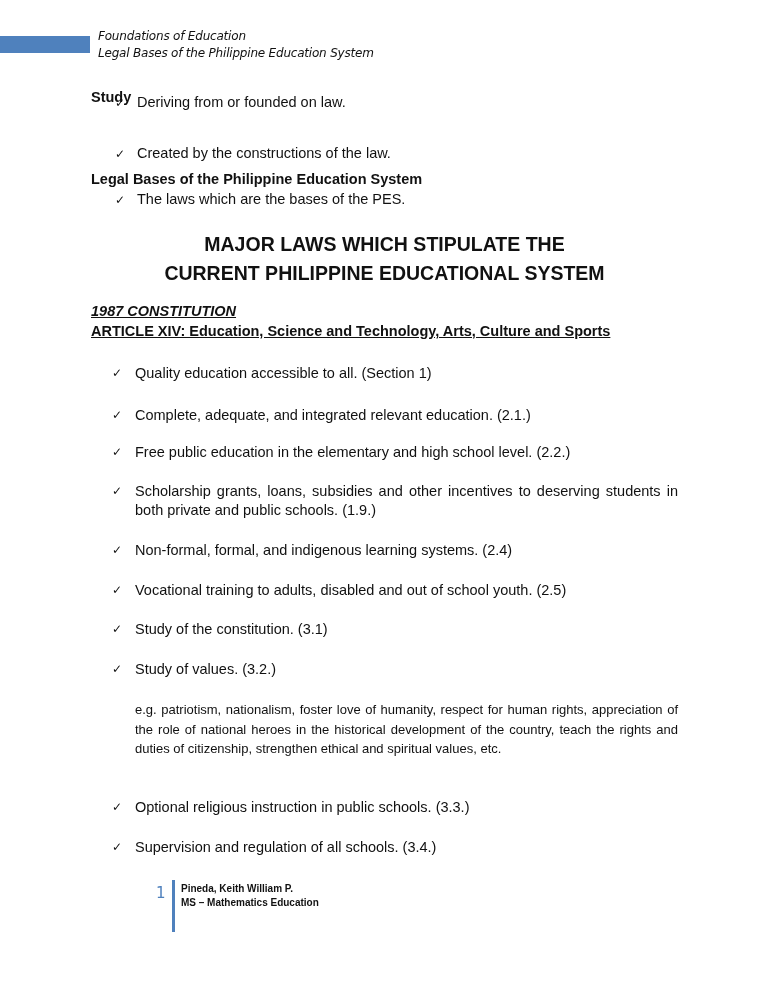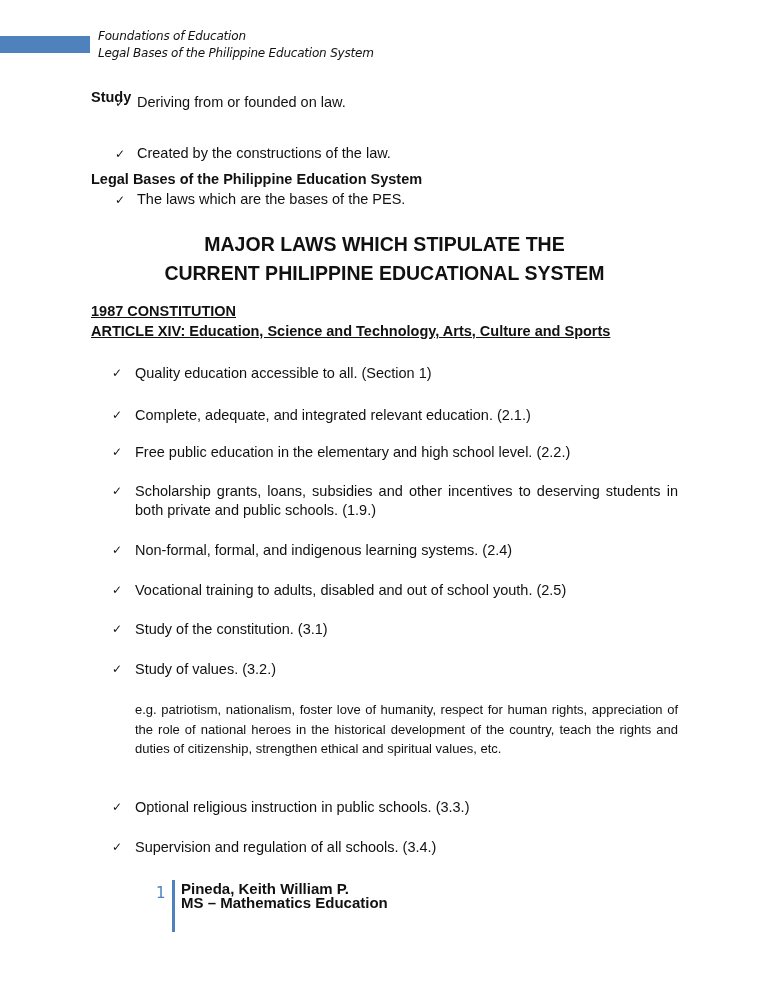--- a/index.html
+++ b/index.html
@@ -123,21 +123,21 @@
       top: 884px;
       font-family: "DejaVu Sans", sans-serif;
       font-size: 15px;
       color: #4f81bd;
     }
     .footer-author {
       position: absolute;
       left: 181px;
       top: 882px;
       font-weight: bold;
-      font-size: 15px;
+      font-size: 10px;
       line-height: 14px;
       white-space: nowrap;
     }
   </style>
 </head>
 <body>
 
 <div class="header-bar"></div>
 <div class="header-text">
   <div>Foundations of Education</div>
@@ -157,21 +157,21 @@
   <div class="section-heading" style="top:170px;">Legal Bases of the Philippine Education System</div>
   <div class="tight-item" style="top:190px;">
     <span class="check">✓</span><span>The laws which are the bases of the PES.</span>
   </div>
 
   <div class="main-title">
     <div>MAJOR LAWS WHICH STIPULATE THE</div>
     <div>CURRENT PHILIPPINE EDUCATIONAL SYSTEM</div>
   </div>
 
-  <div class="underline-heading" style="top:302px;">1987 CONSTITUTION</div>
+  <div class="underline-heading" style="top:302px;font-style:italic;">1987 CONSTITUTION</div>
   <div class="underline-heading" style="top:322px;">ARTICLE XIV: Education, Science and Technology, Arts, Culture and Sports</div>
 
   <div class="law-item" style="top:364px;">
     <span class="check">✓</span>
     <span class="text">Quality education accessible to all. (Section 1)</span>
   </div>
   <div class="law-item" style="top:406px;">
     <span class="check">✓</span>
     <span class="text">Complete, adequate, and integrated relevant education. (2.1.)</span>
   </div>

